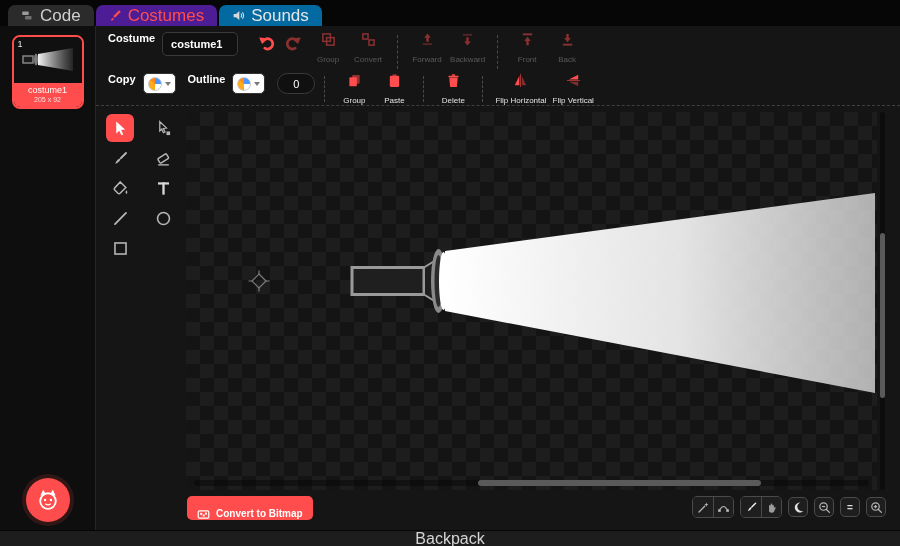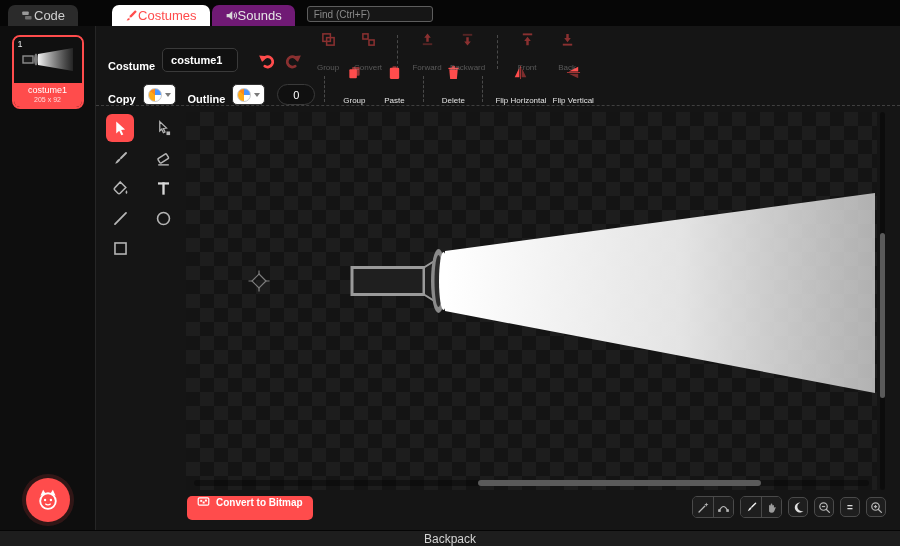--- a/index.html
+++ b/index.html
@@ -2,51 +2,51 @@
 <html><head>
 <meta charset="utf-8">
 <style>
   * { margin:0; padding:0; box-sizing:border-box; }
   html,body { width:900px; height:546px; background:#000; }
   body { font-family:"Liberation Sans", sans-serif; }
   .app { position:relative; width:900px; height:546px; background:#151515; overflow:hidden; color:#ccc; }
 
   
   .tabbar { position:absolute; top:0; left:0; right:0; height:26px; background:#060606; display:flex; align-items:flex-end; padding-left:8px; gap:2px; }
-  .tab { height:21px; padding:8px 13px; display:flex; align-items:center; gap:0; border-radius:7px 7px 0 0; font-size:13px; cursor:default; }
+  .tab { height:21px; padding:8px 13px; display:flex; align-items:center; gap:6px; border-radius:7px 7px 0 0; font-size:17px; cursor:default; }
   .tab-code { background:#2b2b2b; color:#cfcfcf; }
-  .tab-costumes { background:#ffffff; color:#ff4c4c;margin-left:32px; }
-  .tab-sounds { background:#701a75; color:#e6e6e6; }
+  .tab-costumes { background:#4c1d95; color:#ff4c4c; }
+  .tab-sounds { background:#0369a1; color:#e6e6e6; }
   .tab svg { width:13px; height:13px; display:block; }
   .find-input { margin:0 0 4px 10px; width:126px; height:16px; background:#161616; border:1px solid #5d5d5d; border-radius:3px; color:#bbb; font-size:10px; padding:0 6px; outline:none; }
   .find-input::placeholder { color:#8a8a8a; }
 
   
   .costume-panel { position:absolute; left:0; top:26px; bottom:16px; width:96px; background:#0e0e0e; border-right:1px solid #262626; }
   .costume-card { position:relative; margin:9px auto 0; width:72px; border:2px solid #ff4c4c; border-radius:8px; background:#151515; overflow:hidden; }
   .costume-card .thumb { height:46px; display:flex; align-items:center; justify-content:center; background:#101010; }
   .costume-card .strip { background:#ff4c4c; text-align:center; padding:2px 0 3px; }
   .costume-card .name { font-size:9px; color:#fff; line-height:11px; }
   .costume-card .size { font-size:7px; color:#ffd9d9; line-height:8px; }
   .costume-card .index { position:absolute; top:2px; left:4px; font-size:9px; color:#e8e8e8; }
   .add-costume { position:absolute; left:50%; bottom:8px; transform:translateX(-50%); width:44px; height:44px; border-radius:50%; background:#ff4c4c; border:none; display:flex; align-items:center; justify-content:center; box-shadow:0 0 0 4px rgba(255,76,76,.15); cursor:pointer; }
   .add-costume svg { width:26px; height:26px; }
 
   
   .editor { position:absolute; left:96px; top:26px; right:0; bottom:16px; background:#151515; }
 
   .paint-toolbar { position:absolute; left:0; top:0; width:100%; height:80px; border-bottom:1px dashed #3f3f3f; padding:6px 0 0 12px; }
-  .trow { display:flex; align-items:flex-end; }
+  .trow { display:flex; align-items:flex-start; }
   .trow1 { height:40px; }
   .trow2 { height:32px; margin-top:1px; }
   .tlabel { font-size:11px; font-weight:bold; color:#fff; margin-right:7px; }
   .name-input { width:76px; height:24px; background:#101010; border:1px solid #3a3a3a; border-radius:5px; color:#fff; font-size:11px; font-weight:bold; padding:0 8px; outline:none; margin-right:18px; }
   .icbtn { width:22px; height:22px; border:none; background:transparent; color:#ff4c4c; cursor:pointer; padding:2px; margin-right:4px; }
   .icbtn svg { width:100%; height:100%; display:block; }
-  .colbtn { display:flex; flex-direction:column; align-items:center; gap:16px; background:transparent; border:none; min-width:34px; margin:0 3px; cursor:pointer; }
+  .colbtn { display:flex; flex-direction:column; align-items:center; gap:8px; background:transparent; border:none; min-width:34px; margin:0 3px; cursor:pointer; }
   .colbtn svg { width:15px; height:15px; display:block; color:#ff4c4c; }
   .colbtn .cap { font-size:8px; color:#e3e3e3; white-space:nowrap; }
   .colbtn.dim { opacity:.5; }
   .colbtn.dim .cap { color:#9a9a9a; }
   .vsep { border-left:1px dashed #4a4a4a; align-self:stretch; margin:3px 9px; }
   .swatch-btn { display:flex; align-items:center; gap:3px; height:21px; background:#fff; border:1px solid #333; border-radius:5px; padding:0 4px; margin-right:12px; cursor:pointer; }
   .swatch-circle { width:14px; height:14px; border-radius:50%; border:1px solid #c9c9c9; background:conic-gradient(#4c97ff 0 25%, #fff 25% 50%, #ffab19 50% 85%, #ff8c1a 85% 100%); }
   .caret { width:0; height:0; border-left:3.5px solid transparent; border-right:3.5px solid transparent; border-top:4px solid #7a7a7a; }
   .width-input { width:38px; height:21px; background:#101010; border:1px solid #3a3a3a; border-radius:11px; color:#fff; font-size:11px; text-align:center; outline:none; }
 
@@ -61,32 +61,32 @@
     background-color:#141414;
     background-image:conic-gradient(#1d1d1d 25%, #141414 0 50%, #1d1d1d 0 75%, #141414 0);
     background-size:28px 28px; }
   .canvas svg.art { position:absolute; inset:0; }
   .hscroll { position:absolute; left:8px; right:8px; bottom:4px; height:6px; background:rgba(0,0,0,.35); border-radius:3px; }
   .hscroll .thumbbar { position:absolute; top:0; left:42%; width:42%; height:6px; background:#5a5a5a; border-radius:3px; }
   .vscroll { position:absolute; left:784px; top:86px; width:5px; height:378px; background:rgba(0,0,0,.4); border-radius:3px; }
   .vscroll .thumbbar { position:absolute; left:0; top:121px; width:5px; height:165px; background:#5a5a5a; border-radius:3px; }
 
   
-  .convert-btn { position:absolute; left:91px; top:470px; height:22px; display:flex; align-items:flex-end; gap:6px; background:#ff4c4c; color:#fff; border:none; border-radius:5px; font-size:10px; font-weight:bold; padding:12px 10px; cursor:pointer; }
+  .convert-btn { position:absolute; left:91px; top:470px; height:22px; display:flex; align-items:flex-start; gap:6px; background:#ff4c4c; color:#fff; border:none; border-radius:5px; font-size:10px; font-weight:bold; padding:12px 10px; cursor:pointer; }
   .convert-btn svg { width:13px; height:13px; }
   .mode-buttons { position:absolute; right:14px; top:470px; display:flex; align-items:center; gap:6px; }
   .bgroup { display:flex; border:1px solid #4a4a4a; border-radius:5px; overflow:hidden; }
   .mbtn { width:20px; height:20px; background:#1e1e1e; border:none; display:flex; align-items:center; justify-content:center; color:#b5b5b5; cursor:pointer; font-size:10px; }
   .bgroup .mbtn + .mbtn { border-left:1px solid #4a4a4a; }
   .mbtn.single { border:1px solid #4a4a4a; border-radius:5px; }
   .mbtn svg { width:13px; height:13px; display:block; }
   .mbtn.eq { color:#ddd; font-weight:bold; }
 
   
-  .footer { position:absolute; left:0; right:0; bottom:0; height:16px; background:#1d1d1d; border-top:1px solid #050505; display:flex; align-items:center; justify-content:center; font-size:12px; color:#d5d5d5; }
+  .footer { position:absolute; left:0; right:0; bottom:0; height:16px; background:#1d1d1d; border-top:1px solid #050505; display:flex; align-items:center; justify-content:center; font-size:16px; color:#d5d5d5; }
 </style>
 </head>
 <body>
 
 <div class="app">
 
   <div class="tabbar">
     <div class="tab tab-code">
       <svg viewBox="0 0 16 16">
           <rect x="1.5" y="3" width="8" height="4.5" rx="1" fill="#9a9a9a"></rect>
@@ -102,21 +102,20 @@
       <span>Costumes</span>
     </div>
     <div class="tab tab-sounds">
       <svg viewBox="0 0 16 16">
           <path d="M2 6 h3 l4 -3.5 v11 L5 10 H2 Z" fill="#d8d8d8"></path>
           <path d="M11 5.5 q2 2.5 0 5" stroke="#d8d8d8" stroke-width="1.3" fill="none"></path>
           <path d="M12.8 4 q3 4 0 8" stroke="#d8d8d8" stroke-width="1.3" fill="none"></path>
         </svg>
       <span>Sounds</span>
     </div>
-    <input class="find-input" placeholder="Find (Ctrl+F)" style="">
   </div>
 
   <div class="costume-panel">
     <div class="costume-card">
       <span class="index">1</span>
       <div class="thumb">
         <svg width="56" height="32" viewBox="0 0 56 32">
           <defs>
             <linearGradient id="tbeam" x1="0" y1="0" x2="1" y2="0">
               <stop offset="0" stop-color="#ffffff" stop-opacity="0.95"></stop>

